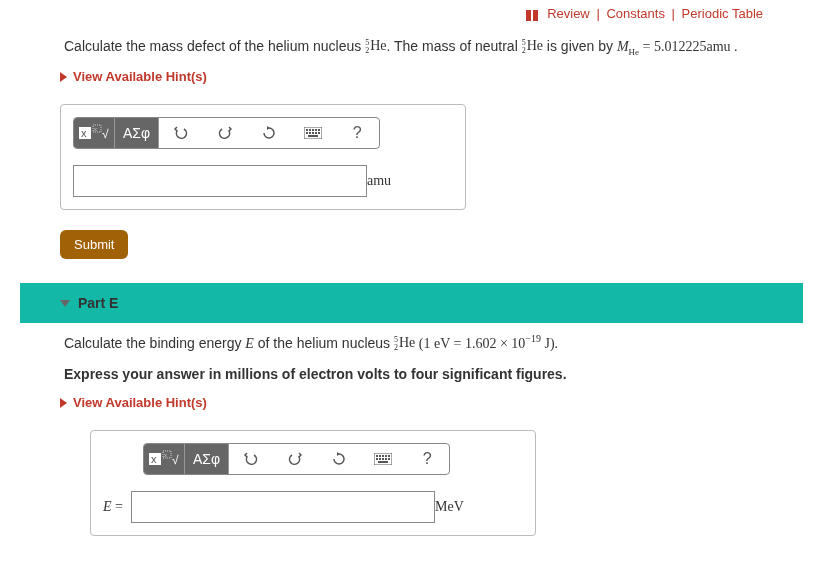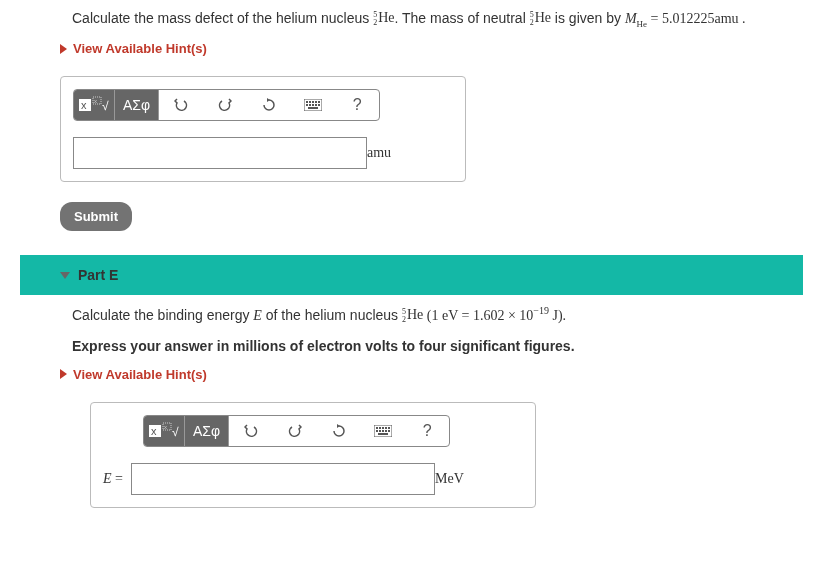--- a/index.html
+++ b/index.html
@@ -36,21 +36,21 @@
     width: 5px;
     height: 11px;
     background: #c0392b;
     margin-right: 2px;
     vertical-align: middle;
   }
   .part-block {
     padding: 0 40px 0 40px;
   }
   .prompt {
-    margin: 8px 0 10px 12px;
+    margin: 8px 0 10px 4px;
     line-height: 1.5;
   }
   .bold {
     font-weight: bold;
   }
   .hints-link {
     color: #c0392b;
     font-weight: bold;
     font-size: 13px;
     cursor: pointer;
@@ -123,27 +123,27 @@
     height: 30px;
     width: 280px;
     padding: 0 6px;
     font-size: 14px;
   }
   .unit {
     margin-left: 0;
     font-family: 'Times New Roman', serif;
   }
   .submit-btn {
-    background: #737373;
+    background: #a16207;
     color: #fff;
     border: none;
     padding: 7px 14px;
     font-size: 13px;
-    font-weight: bold;
-    border-radius: 12px;
+    font-weight: normal;
+    border-radius: 6px;
     cursor: pointer;
     margin: 8px 0;
   }
   .part-header {
     background: #14b8a6;
     padding: 12px 40px;
     margin: 16px 0 8px 0;
     font-weight: bold;
     display: flex;
     align-items: center;
@@ -164,20 +164,28 @@
   }
   .nuc .scripts div { line-height: 1; }
   .serif { font-family: 'Times New Roman', serif; }
   .ital { font-style: italic; }
   svg { display: block; }
 </style>
 </head>
 <body>
 
 <div class="content">
+  <div class="top-links">
+    <span class="flag-icon"><span></span><span></span></span>
+    <a>Review</a>
+    <span class="sep">|</span>
+    <a>Constants</a>
+    <span class="sep">|</span>
+    <a>Periodic Table</a>
+  </div>
 
   <div class="part-block">
     <div class="prompt">
       <span>Calculate the mass defect of the helium nucleus </span><span class="nuc"><span class="scripts"><div>5</div><div>2</div></span><span>He</span></span><span>. The mass of neutral </span><span class="nuc"><span class="scripts"><div>5</div><div>2</div></span><span>He</span></span><span> is given by </span><span class="serif ital">M</span><sub class="serif" style="font-size:9px">He</sub><span class="serif"> = 5.012225amu .</span>
     </div>
     <div class="hints-link">
       <span class="triangle-right"></span>
       <span>View Available Hint(s)</span>
     </div>
 

